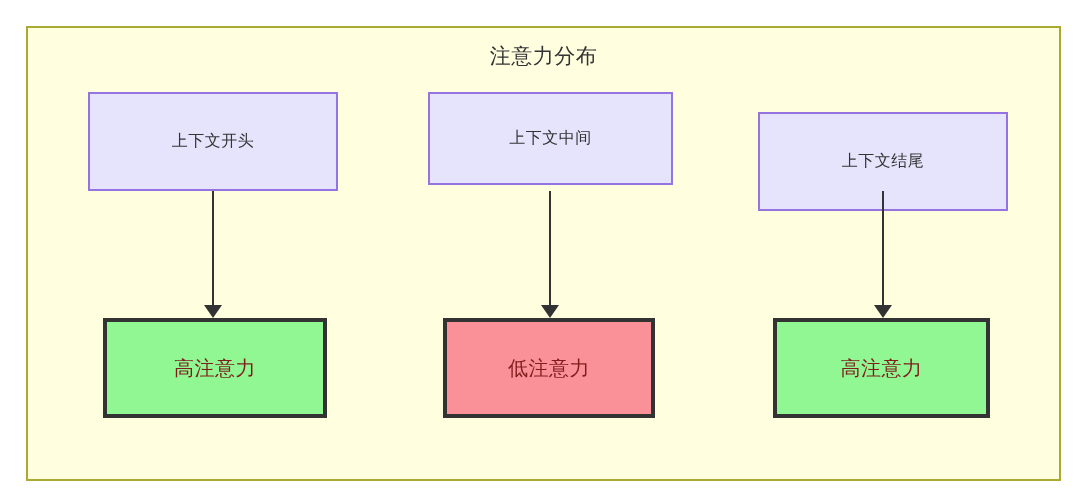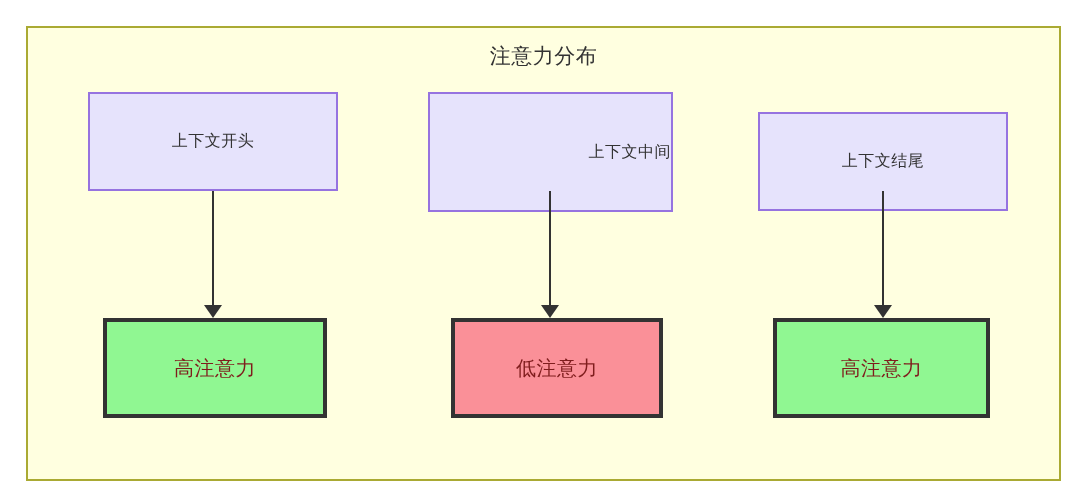--- a/index.html
+++ b/index.html
@@ -108,28 +108,28 @@
       <span>上下文开头</span>
     </div>
 
     <div class="arrow-line" style="left:184px; top:163px; height:114px;"></div>
     <div class="arrow-head" style="left:176px; top:277px;"></div>
 
     <div class="res-box fill-high" style="left:75px; top:290px; width:224px; height:100px;">
       <span>高注意力</span>
     </div>
 
-    <div class="src-box" style="left:400px; top:64px; width:245px; height:120px;justify-content:flex-end;">
+    <div class="src-box" style="left:400px; top:64px; width:245px; height:93px;">
       <span>上下文中间</span>
     </div>
 
     <div class="arrow-line" style="left:521px; top:163px; height:114px;"></div>
     <div class="arrow-head" style="left:513px; top:277px;"></div>
 
-    <div class="res-box fill-low" style="left:415px; top:290px; width:212px; height:100px;margin-left:8px;">
+    <div class="res-box fill-low" style="left:415px; top:290px; width:212px; height:100px;">
       <span>低注意力</span>
     </div>
 
     <div class="src-box" style="left:730px; top:64px; width:250px; height:99px;margin-top:20px;">
       <span>上下文结尾</span>
     </div>
 
     <div class="arrow-line" style="left:854px; top:163px; height:114px;"></div>
     <div class="arrow-head" style="left:846px; top:277px;"></div>
 

